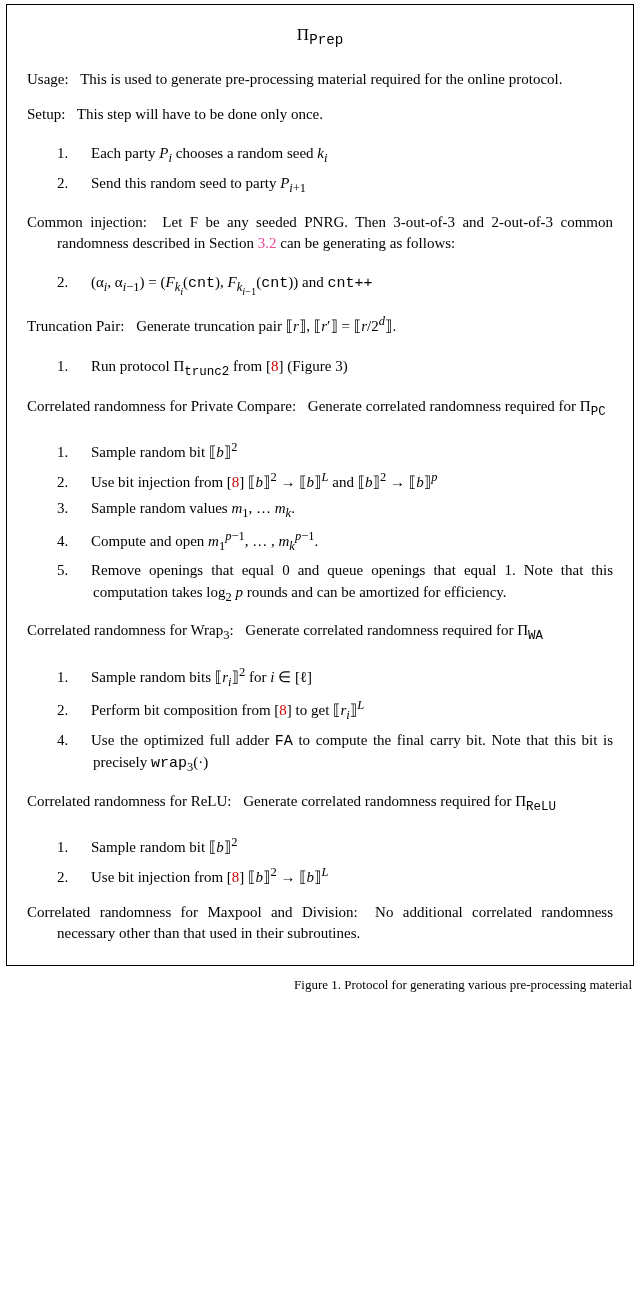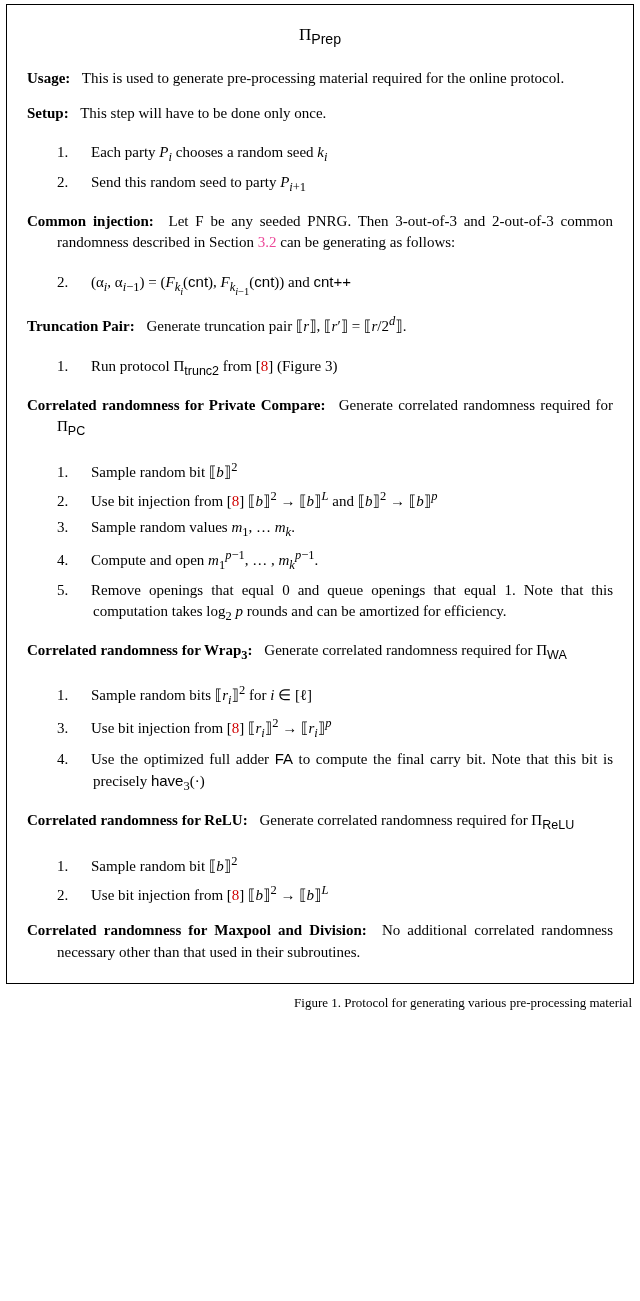--- a/index.html
+++ b/index.html
@@ -15,27 +15,27 @@
       border: 1px solid #000;
       margin: 4px 6px 0 6px;
       padding: 18px 20px 20px 20px;
     }
     .title {
       text-align: center;
       font-size: 17px;
       margin-bottom: 18px;
       font-family: "Times New Roman", Times, serif;
     }
-    .sf { font-family: Liberation Sans, sans-serif; }
+    .sf { font-family: Liberation Mono, monospace; }
     .section {
       margin-bottom: 14px;
       text-align: justify;
     }
     .heading {
-      font-weight: bold;
+      font-weight: normal;
       display: inline;
       margin-right: 8px;
     }
     .description { display: inline; }
     .para-hang {
       padding-left: 30px;
       text-indent: -30px;
     }
     ol.numlist {
       list-style: none;
@@ -117,22 +117,22 @@
     </ol>
   </div>
 
   <div class="section">
     <div class="para-hang">
       <span class="heading">Correlated randomness for Wrap<sub>3</sub>:</span>
       <span class="description"><span>Generate correlated randomness required for Π</span><sub><span class="sf">WA</span></sub></span>
     </div>
     <ol class="numlist">
       <li><span class="num">1.</span>Sample random bits ⟦<i>r<sub>i</sub></i>⟧<sup>2</sup> for <i>i</i> ∈ [ℓ]</li>
-      <li><span class="num">3.</span><span>Use bit injection from [</span><span class="ref">8</span>] ⟦<i>r<sub>i</sub></i>⟧<sup>2</sup> → ⟦<i>r<sub>i</sub></i>⟧<sup><i>p</i></sup></li>
-      <li><span class="num">4.</span><span>Use the optimized full adder </span><span class="sf">FA</span><span> to compute the final carry bit. Note that this bit is precisely </span><span class="sf">have</span><sub>3</sub><span>(·)</span></li>
+      <li><span class="num">2.</span><span>Perform bit composition from [</span><span class="ref">8</span>] to get ⟦<i>r<sub>i</sub></i>⟧<sup><i>L</i></sup></li>
+      <li><span class="num">4.</span><span>Use the optimized full adder </span><span class="sf">FA</span><span> to compute the final carry bit. Note that this bit is precisely </span><span class="sf">wrap</span><sub>3</sub><span>(·)</span></li>
     </ol>
   </div>
 
   <div class="section">
     <div class="para-hang">
       <span class="heading">Correlated randomness for ReLU:</span>
       <span class="description"><span>Generate correlated randomness required for Π</span><sub><span class="sf">ReLU</span></sub></span>
     </div>
     <ol class="numlist">
       <li><span class="num">1.</span>Sample random bit ⟦<i>b</i>⟧<sup>2</sup></li>

